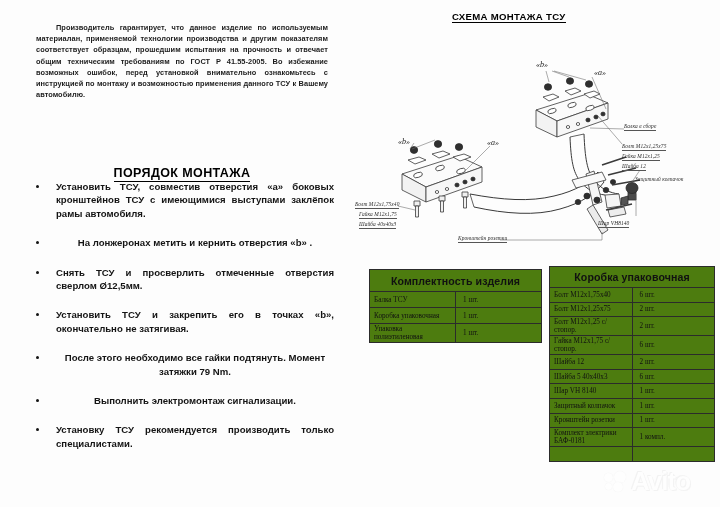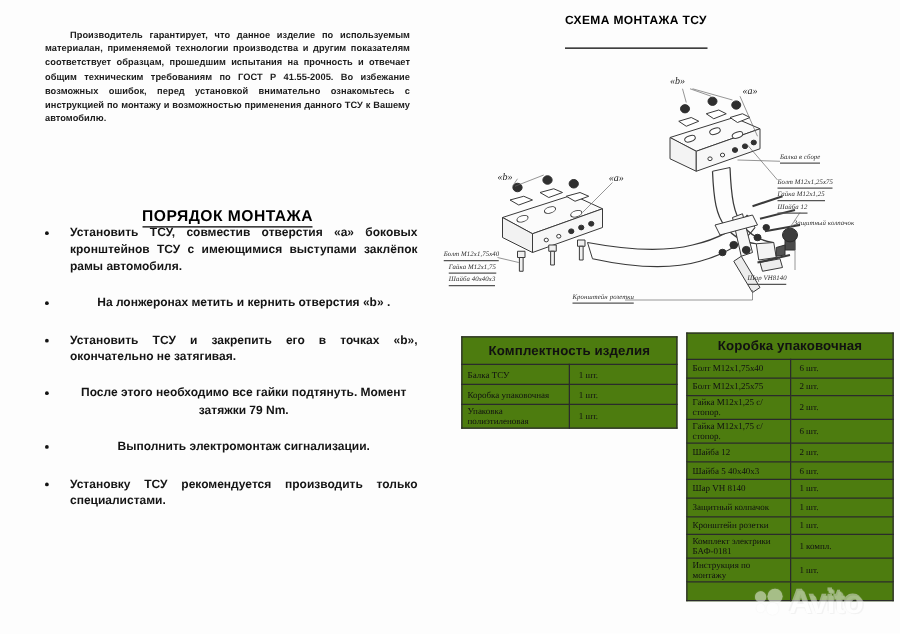--- a/index.html
+++ b/index.html
@@ -85,21 +85,21 @@
   
   #diagram-title {
     position: absolute;
     left: 452px;
     top: 11px;
     font-size: 9.6px;
     font-weight: bold;
     letter-spacing: 0.3px;
     color: #000;
     border-bottom: 1.4px solid #000;
-    padding-bottom: 16px;
+    padding-bottom: 0;
   }
   #diagram-area {
     position: absolute;
     left: 340px;
     top: 24px;
     width: 380px;
     height: 240px;
   }
   #diagram-area svg { display: block; }
 
@@ -204,20 +204,24 @@
     <li>
       <span class="bullet"></span>
       <span class="txt">Установить ТСУ, совместив отверстия «a» боковых кронштейнов ТСУ с имеющимися выступами заклёпок рамы автомобиля.</span>
     </li>
     <li class="nojustify">
       <span class="bullet"></span>
       <span class="txt">На лонжеронах метить и кернить отверстия «b» .</span>
     </li>
     <li>
       <span class="bullet"></span>
+      <span class="txt">Снять ТСУ и просверлить отмеченные отверстия сверлом Ø12,5мм.</span>
+    </li>
+    <li>
+      <span class="bullet"></span>
       <span class="txt">Установить ТСУ и закрепить его в точках «b», окончательно не затягивая.</span>
     </li>
     <li class="nojustify">
       <span class="bullet"></span>
       <span class="txt">После этого необходимо все гайки подтянуть. Момент затяжки 79 Nm.</span>
     </li>
     <li class="nojustify">
       <span class="bullet"></span>
       <span class="txt">Выполнить электромонтаж сигнализации.</span>
     </li>
@@ -398,21 +402,21 @@
       </tr>
       <tr>
         <td>Болт M12x1,75x40</td>
         <td class="qty">6 шт.</td>
       </tr>
       <tr>
         <td>Болт M12x1,25x75</td>
         <td class="qty">2 шт.</td>
       </tr>
       <tr>
-        <td>Гайка M12x1,25 с/стопор.</td>
+        <td>Болт M12x1,25 с/стопор.</td>
         <td class="qty">2 шт.</td>
       </tr>
       <tr>
         <td>Гайка M12x1,75 с/стопор.</td>
         <td class="qty">6 шт.</td>
       </tr>
       <tr>
         <td>Шайба 12</td>
         <td class="qty">2 шт.</td>
       </tr>
@@ -428,24 +432,20 @@
         <td>Защитный колпачок</td>
         <td class="qty">1 шт.</td>
       </tr>
       <tr>
         <td>Кронштейн розетки</td>
         <td class="qty">1 шт.</td>
       </tr>
       <tr>
         <td>Комплект электрики БАФ-0181</td>
         <td class="qty">1 компл.</td>
-      </tr>
-      <tr>
-        <td>Инструкция по монтажу</td>
-        <td class="qty">1 шт.</td>
       </tr>
       <tr>
         <td>&nbsp;</td>
         <td class="qty">&nbsp;</td>
       </tr>
     </tbody>
   </table>
 
   <div id="watermark">
     <span class="wm-mark">

